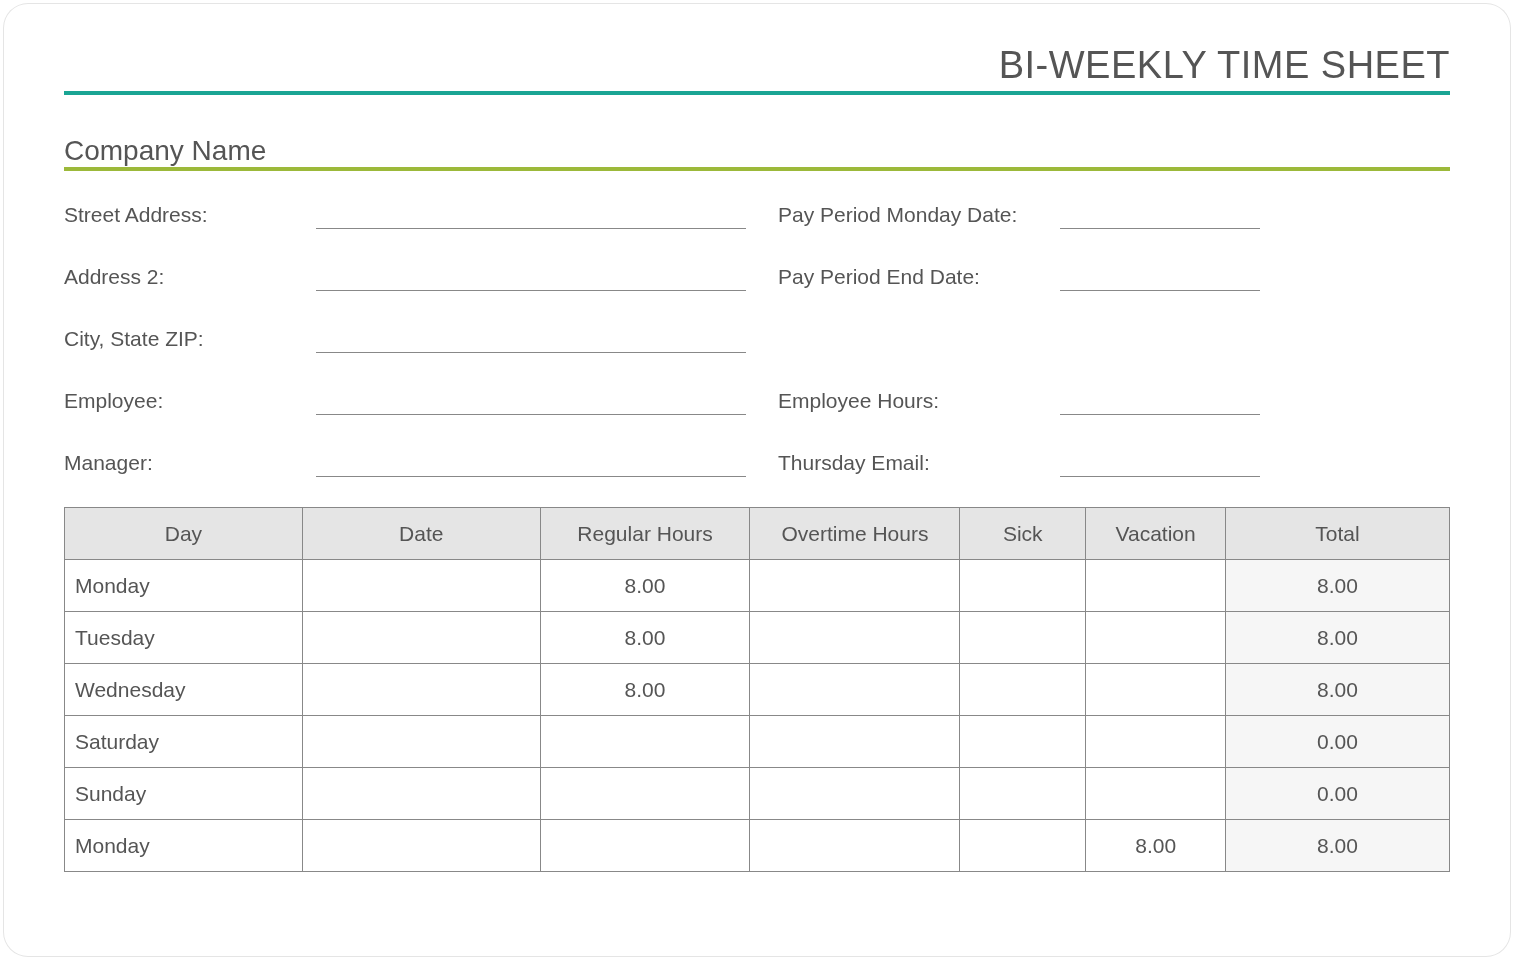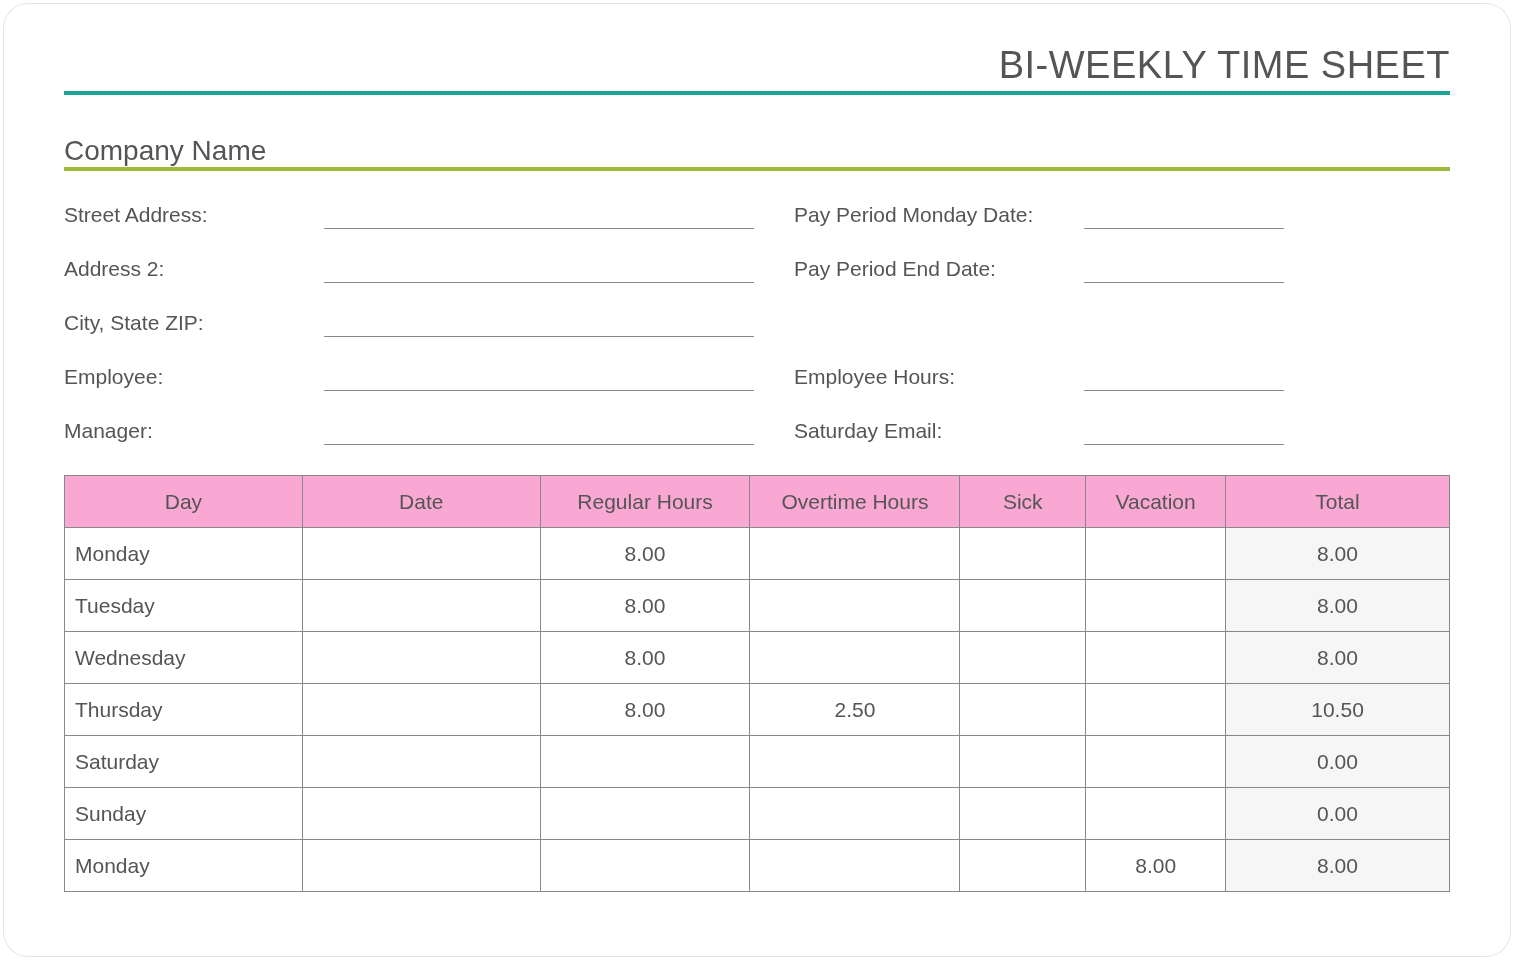--- a/index.html
+++ b/index.html
@@ -51,20 +51,21 @@
       margin-bottom: 28px;
     }
     .info-grid {
       display: grid;
       grid-template-columns: 220px 430px 250px 200px;
       column-gap: 40px;
       row-gap: 24px;
       margin-bottom: 30px;
       font-size: 21px;
       color: #555;
+      gap: 32px;
     }
     .info-label {
       white-space: nowrap;
       padding-top: 4px;
     }
     .info-value {
       border-bottom: 1.5px solid #888;
       height: 30px;
       min-width: 0;
     }
@@ -80,21 +81,21 @@
     table.time-table td {
       border: 1.5px solid #888;
       padding: 12px 10px;
       font-size: 21px;
       color: #555;
       font-weight: 400;
       height: 52px;
     }
     table.time-table th {
       text-align: center;
-      background: #f9a8d4;
+      background: #e5e5e5;
     }
     table.time-table td {
       text-align: left;
     }
     table.time-table td.num {
       text-align: center;
     }
     table.time-table td.total-col {
       background: #f6f6f6;
       text-align: center;
@@ -135,21 +136,21 @@
     <div class="empty-cell"></div>
     <div class="empty-cell"></div>
 
     <div class="info-label">Employee:</div>
     <div class="info-value"></div>
     <div class="info-label">Employee Hours:</div>
     <div class="info-value"></div>
 
     <div class="info-label">Manager:</div>
     <div class="info-value"></div>
-    <div class="info-label">Saturday Email:</div>
+    <div class="info-label">Thursday Email:</div>
     <div class="info-value"></div>
   </div>
 
   <table class="time-table">
     <colgroup>
       <col class="c-day">
         <col class="c-date">
         <col class="c-reg">
         <col class="c-ot">
         <col class="c-sick">
@@ -189,29 +190,20 @@
         <tr>
           <td>Wednesday</td>
           <td class="num"></td>
           <td class="num">8.00</td>
           <td class="num"></td>
           <td class="num"></td>
           <td class="num"></td>
           <td class="total-col">8.00</td>
         </tr>
         <tr>
-          <td>Thursday</td>
-          <td class="num"></td>
-          <td class="num">8.00</td>
-          <td class="num">2.50</td>
-          <td class="num"></td>
-          <td class="num"></td>
-          <td class="total-col">10.50</td>
-        </tr>
-        <tr>
           <td>Saturday</td>
           <td class="num"></td>
           <td class="num"></td>
           <td class="num"></td>
           <td class="num"></td>
           <td class="num"></td>
           <td class="total-col">0.00</td>
         </tr>
         <tr>
           <td>Sunday</td>

